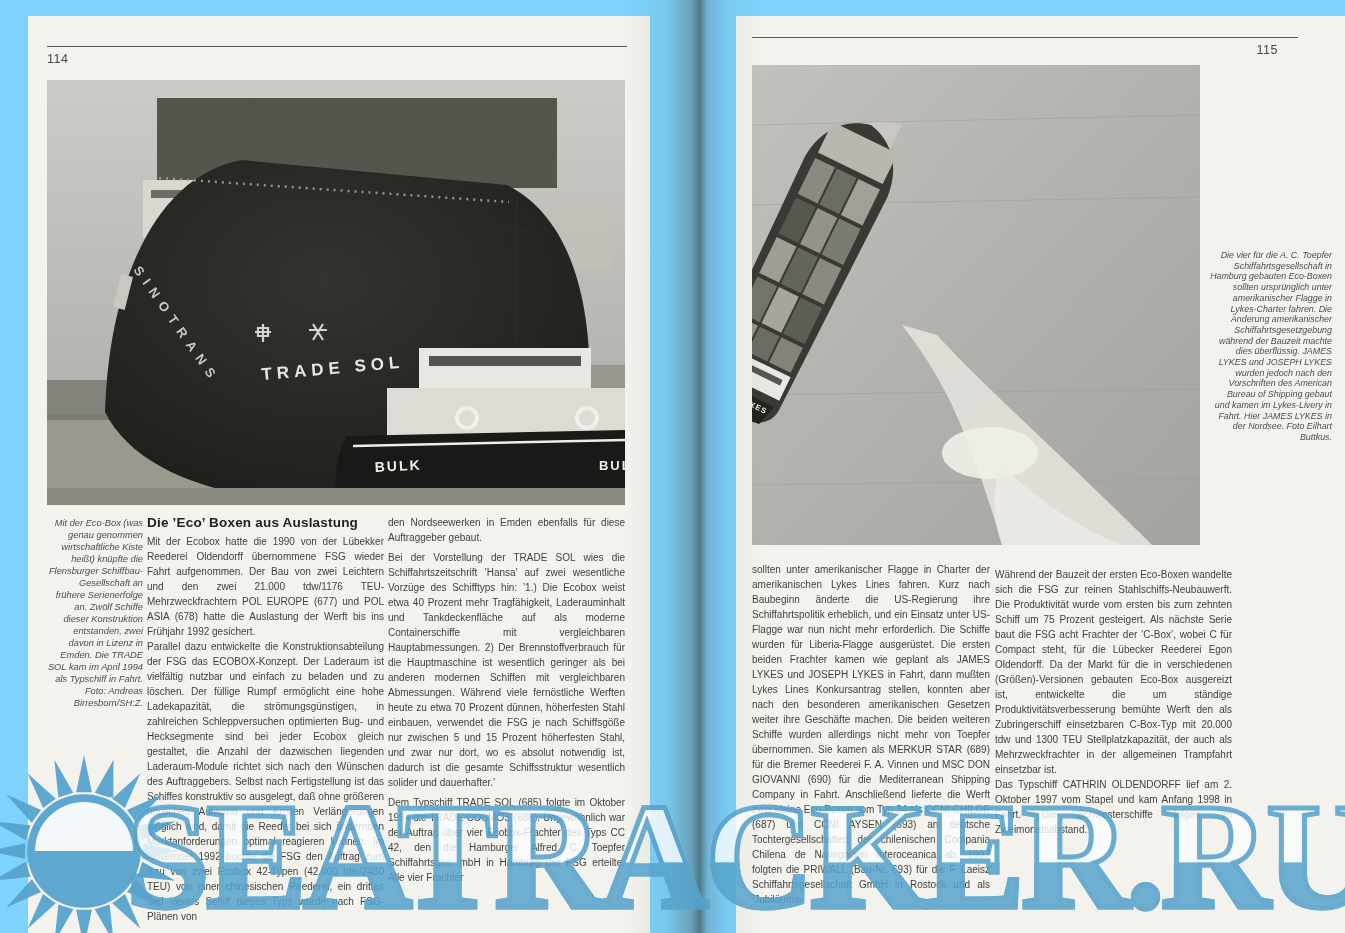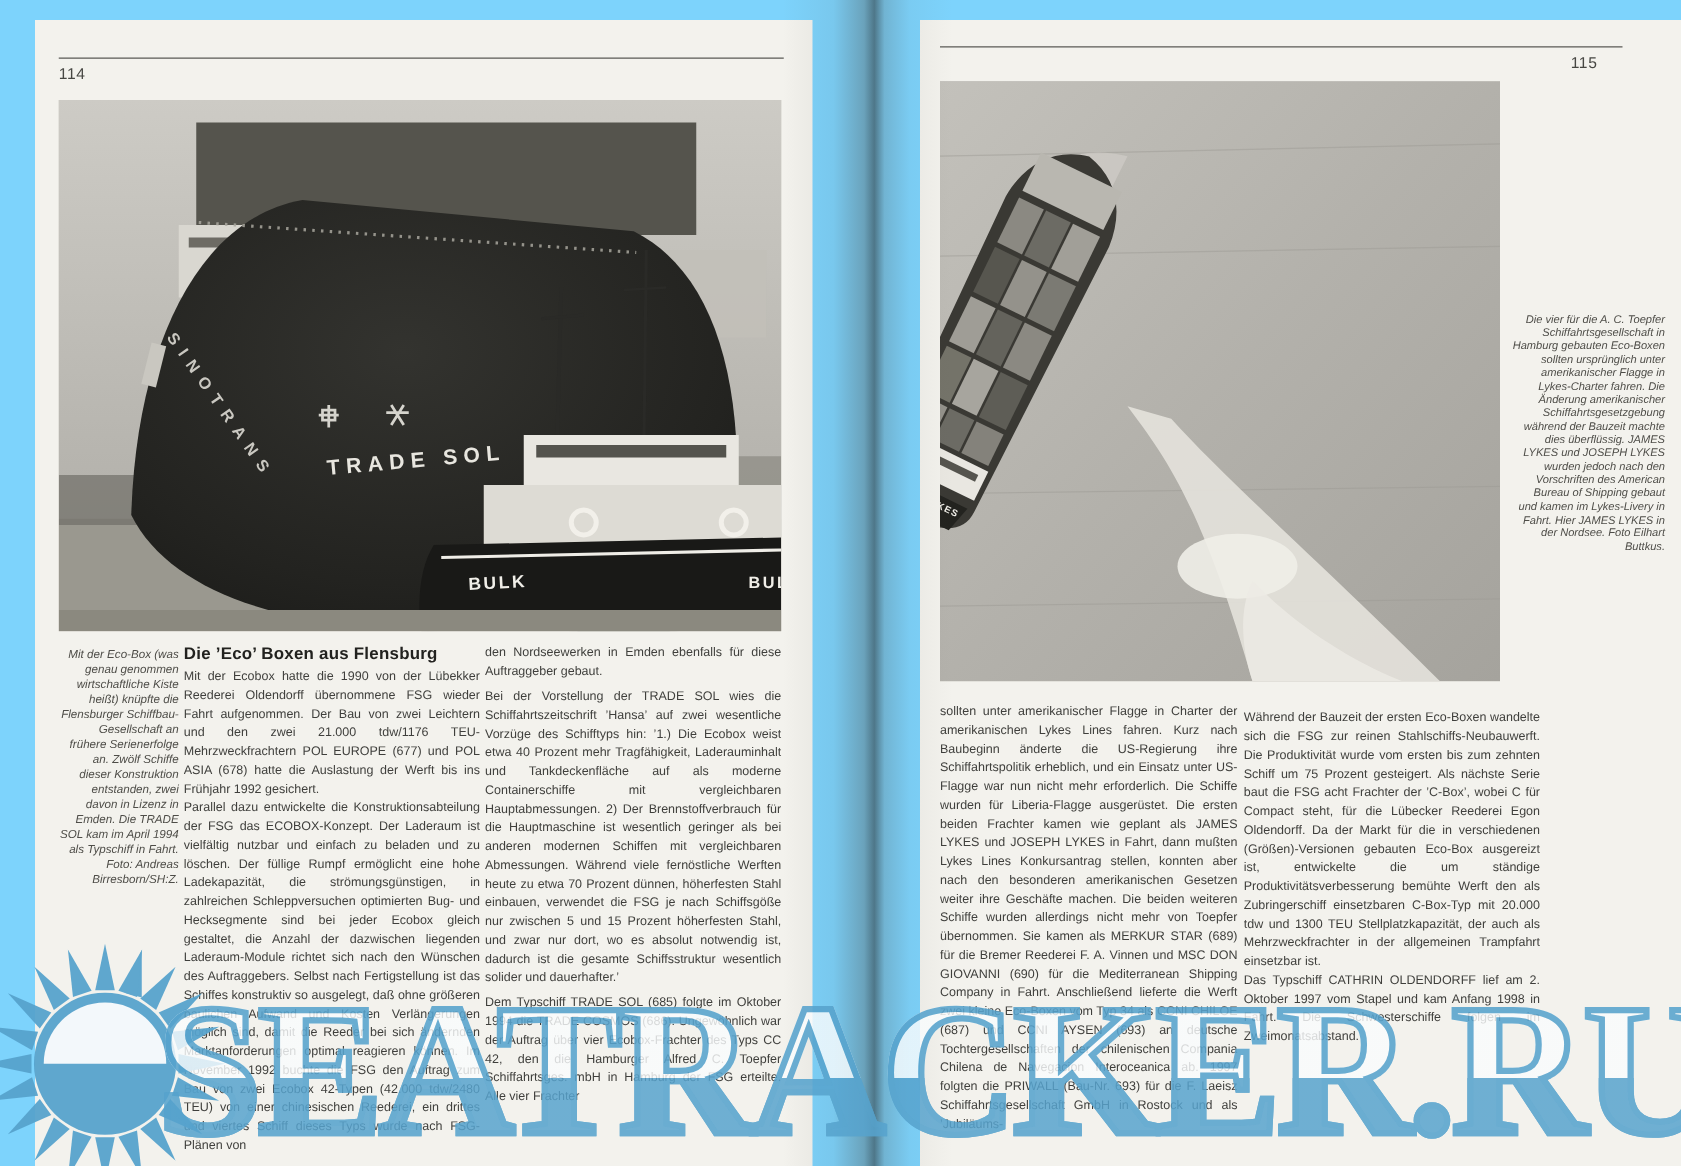--- a/index.html
+++ b/index.html
@@ -183,21 +183,21 @@
       </g>
       <ellipse cx="238" cy="388" rx="48" ry="26" fill="#f0eee8" opacity="0.9"></ellipse>
       <path d="M250,400 C280,430 320,460 370,480 L250,480 C240,450 240,420 250,400 Z" fill="#eceae4" opacity="0.85"></path>
     </svg>
   </div>
 
   <div class="caption" id="caption-left">Mit der Eco-Box (was genau genommen wirtschaftliche Kiste heißt) knüpfte die Flensburger Schiffbau-Gesellschaft an frühere Serienerfolge an. Zwölf Schiffe dieser Konstruktion entstanden, zwei davon in Lizenz in Emden. Die TRADE SOL kam im April 1994 als Typschiff in Fahrt. Foto: Andreas Birresborn/SH:Z.</div>
   <div class="caption" id="caption-right">Die vier für die A. C. Toepfer Schiffahrtsgesellschaft in Hamburg gebauten Eco-Boxen sollten ursprünglich unter amerikanischer Flagge in Lykes-Charter fahren. Die Änderung amerikanischer Schiffahrtsgesetzgebung während der Bauzeit machte dies überflüssig. JAMES LYKES und JOSEPH LYKES wurden jedoch nach den Vorschriften des American Bureau of Shipping gebaut und kamen im Lykes-Livery in Fahrt. Hier JAMES LYKES in der Nordsee. Foto Eilhart Buttkus.</div>
 
   <div class="col" id="col-l1">
-    <h1 id="article-title">Die ’Eco’ Boxen aus Flensburg</h1>
+    <h1 id="article-title">Die ’Eco’ Boxen aus Auslastung</h1>
     <p>Mit der Ecobox hatte die 1990 von der Lübekker Reederei Oldendorff übernommene FSG wieder Fahrt aufgenommen. Der Bau von zwei Leichtern und den zwei 21.000 tdw/1176 TEU-Mehrzweckfrachtern POL EUROPE (677) und POL ASIA (678) hatte die Auslastung der Werft bis ins Frühjahr 1992 gesichert.</p>
     <p>Parallel dazu entwickelte die Konstruktionsabteilung der FSG das ECOBOX-Konzept. Der Laderaum ist vielfältig nutzbar und einfach zu beladen und zu löschen. Der füllige Rumpf ermöglicht eine hohe Ladekapazität, die strömungsgünstigen, in zahlreichen Schleppversuchen optimierten Bug- und Hecksegmente sind bei jeder Ecobox gleich gestaltet, die Anzahl der dazwischen liegenden Laderaum-Module richtet sich nach den Wünschen des Auftraggebers. Selbst nach Fertigstellung ist das Schiffes konstruktiv so ausgelegt, daß ohne größeren baulichen Aufwand und Kosten Verlängerungen möglich sind, damit die Reeder bei sich ändernden Marktanforderungen optimal reagieren können. Im November 1992 buchte die FSG den Auftrag zum Bau von zwei Ecobox 42-Typen (42.000 tdw/2480 TEU) von einer chinesischen Reederei, ein drittes und viertes Schiff dieses Typs wurde nach FSG-Plänen von</p>
   </div>
   <div class="col" id="col-l2">
     <p>den Nordseewerken in Emden ebenfalls für diese Auftraggeber gebaut.</p>
     <p class="gap">Bei der Vorstellung der TRADE SOL wies die Schiffahrtszeitschrift ’Hansa’ auf zwei wesentliche Vorzüge des Schifftyps hin: ’1.) Die Ecobox weist etwa 40 Prozent mehr Tragfähigkeit, Laderauminhalt und Tankdeckenfläche auf als moderne Containerschiffe mit vergleichbaren Hauptabmessungen. 2) Der Brennstoffverbrauch für die Hauptmaschine ist wesentlich geringer als bei anderen modernen Schiffen mit vergleichbaren Abmessungen. Während viele fernöstliche Werften heute zu etwa 70 Prozent dünnen, höherfesten Stahl einbauen, verwendet die FSG je nach Schiffsgöße nur zwischen 5 und 15 Prozent höherfesten Stahl, und zwar nur dort, wo es absolut notwendig ist, dadurch ist die gesamte Schiffsstruktur wesentlich solider und dauerhafter.’</p>
     <p class="gap">Dem Typschiff TRADE SOL (685) folgte im Oktober 1994 die TRADE COSMOS (686). Ungewöhnlich war der Auftrag über vier Ecobox-Frachter des Typs CC 42, den die Hamburger Alfred C. Toepfer Schiffahrtsges. mbH in Hamburg der FSG erteilte. Alle vier Frachter</p>
   </div>
 
   <div class="col" id="col-r1">

